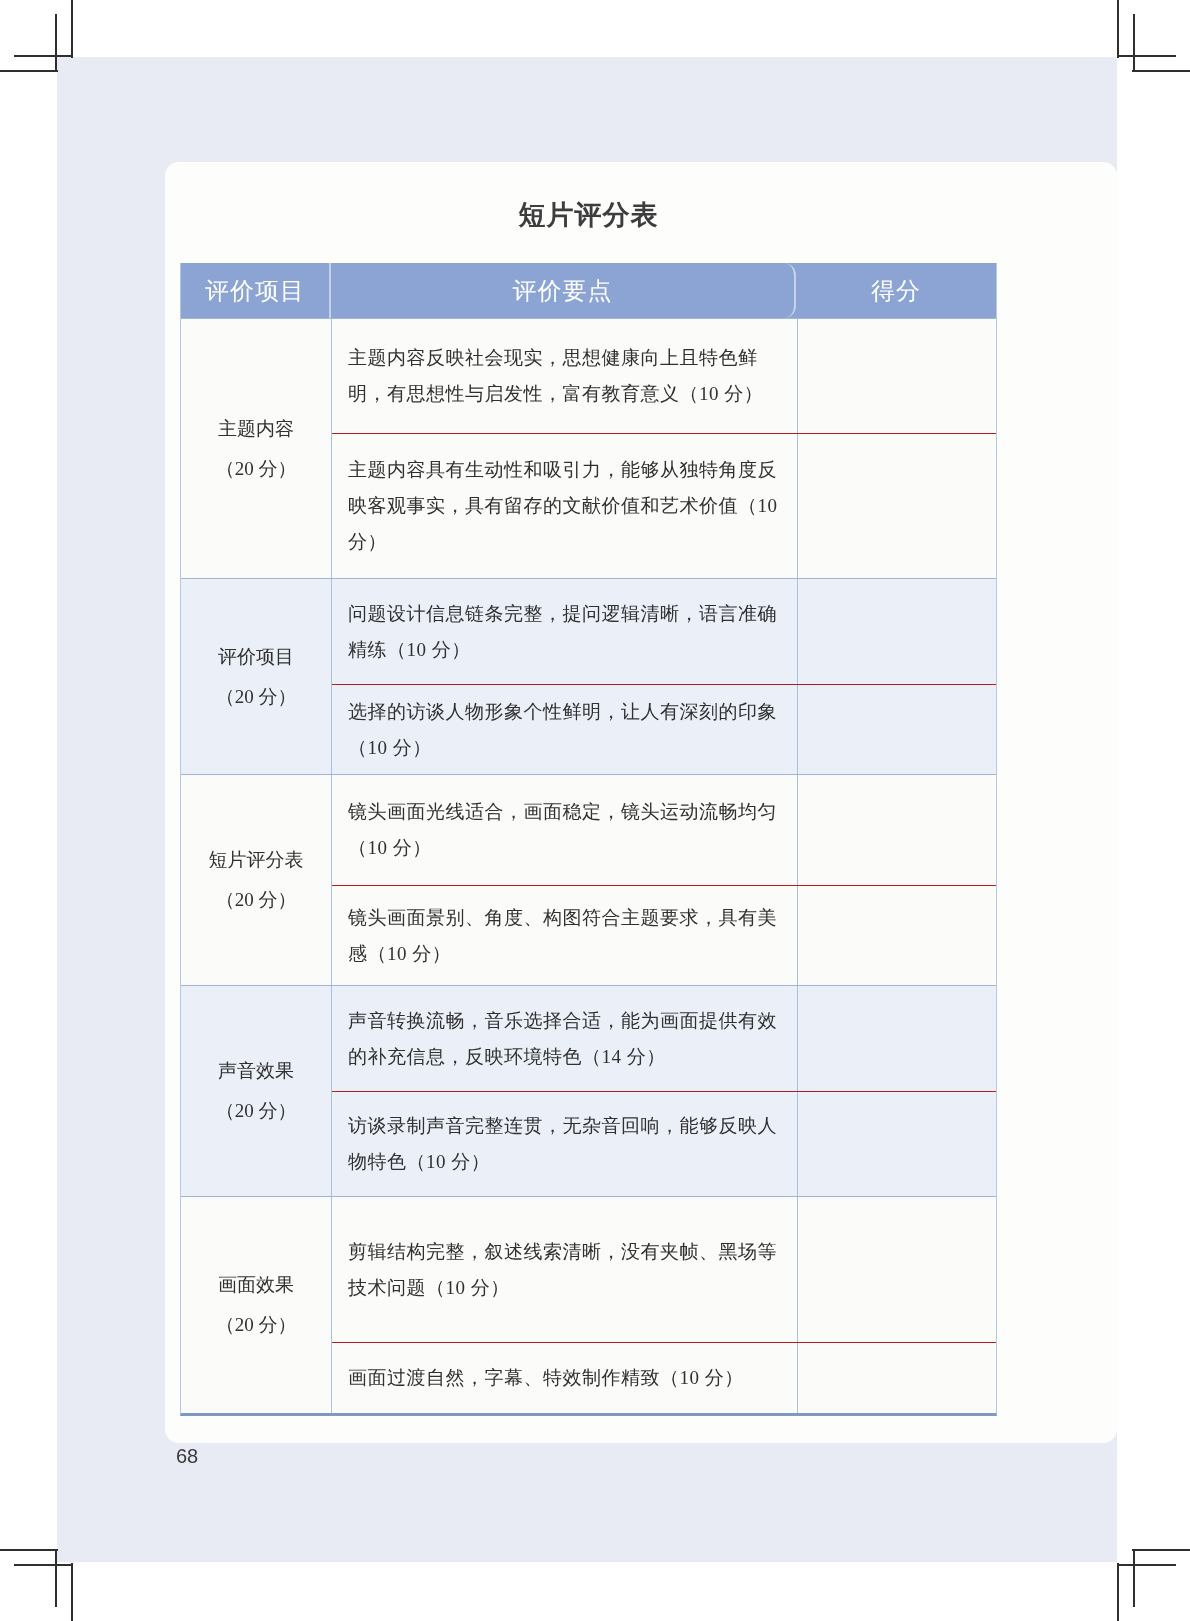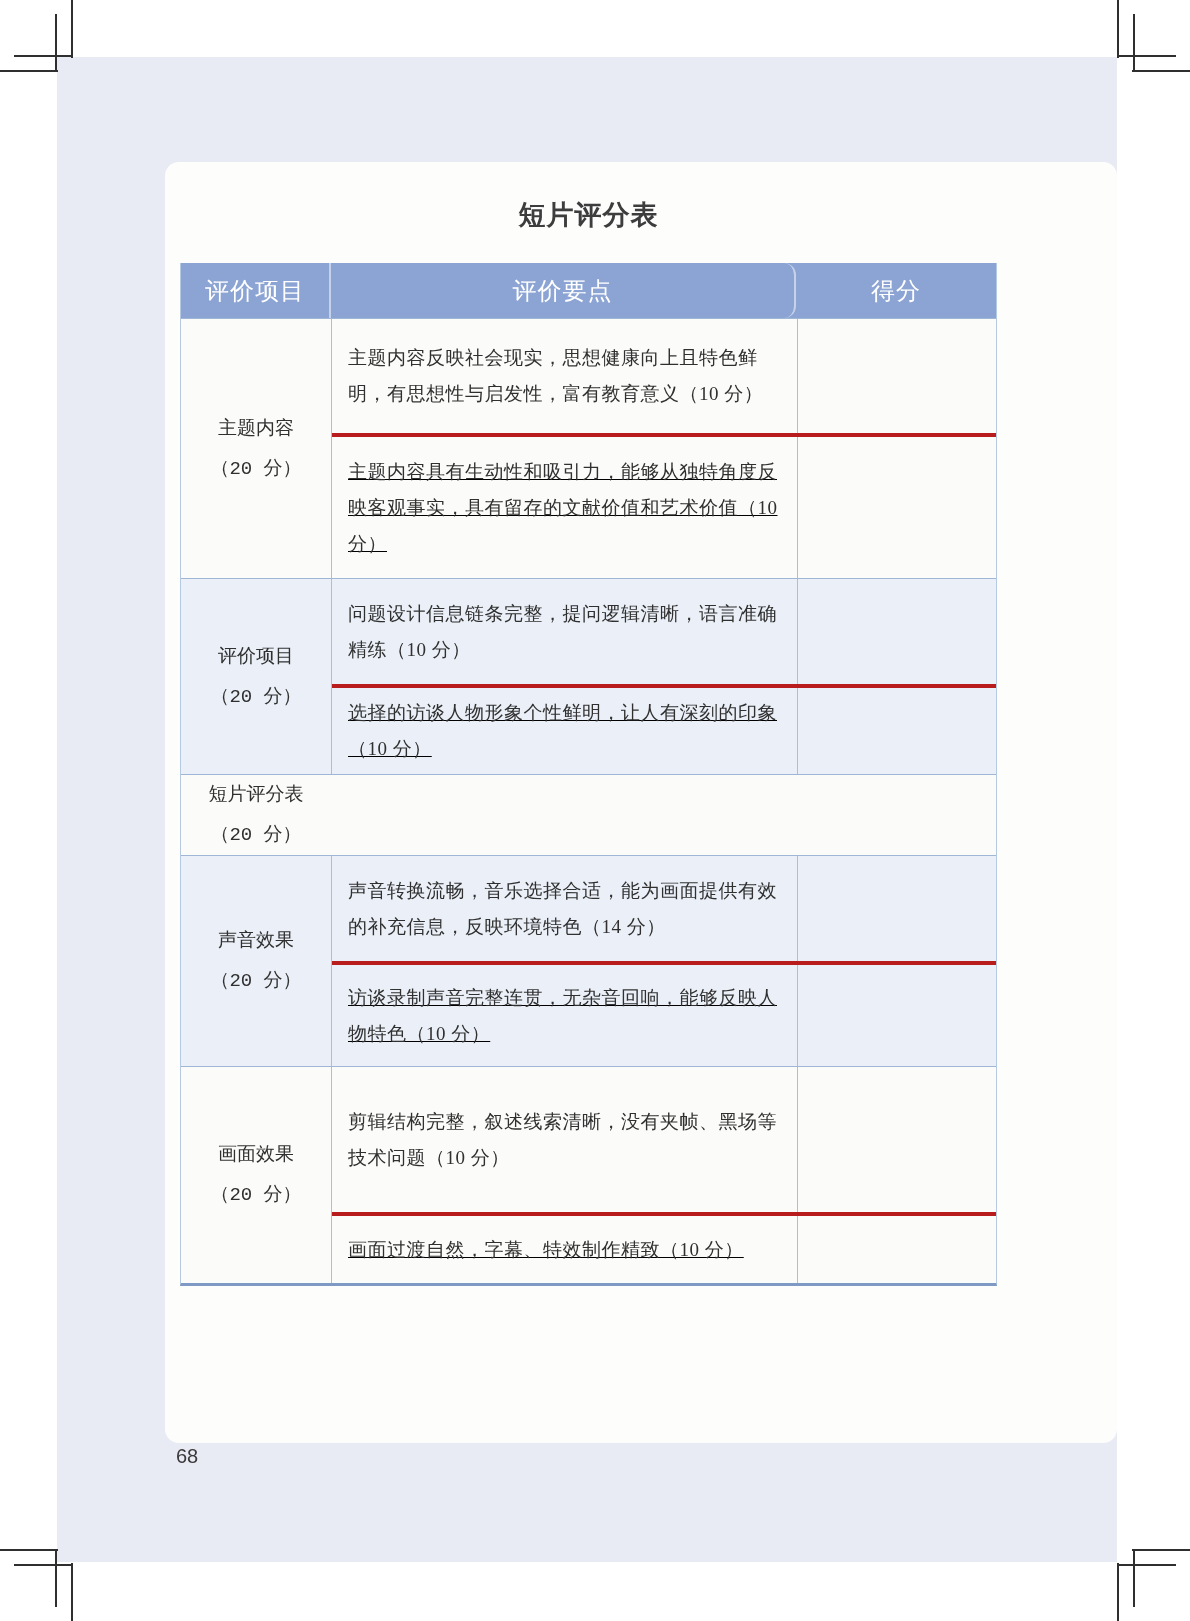--- a/index.html
+++ b/index.html
@@ -46,25 +46,25 @@
   .th{display:flex;align-items:center;justify-content:center;color:#ffffff;
       font-size:24px;letter-spacing:1px;box-sizing:border-box;}
   .th:not(:last-child){border-right:2px solid rgba(255,255,255,0.5);}
   .c1{width:150px;flex:0 0 150px;}
   .c2{width:465px;flex:0 0 465px;border-radius:12px;}
   .c3{flex:1;}
 
   .section{display:flex;border-top:1px solid #9FB6D6;background:#FBFBF9;}
   .section.tint{background:#EBF0F8;}
   .cat{display:flex;flex-direction:column;align-items:center;justify-content:center;
-       font-family:Liberation Mono, monospace;font-size:19px;color:#303030;
+       font-family:Liberation Serif, serif;font-size:19px;color:#303030;
        line-height:40px;box-sizing:border-box;}
   .rows{flex:1;display:flex;flex-direction:column;border-left:1px solid #A9BFDC;}
   .row{display:flex;box-sizing:border-box;}
-  .row + .row{border-top:4px solid #b91c1c;text-decoration:underline;}
+  .row + .row{border-top:1px solid #b91c1c;}
   .desc{display:flex;align-items:center;padding:0 16px;box-sizing:border-box;}
   .desc p{margin:0;font-family:"Liberation Serif","DejaVu Serif",serif;
           font-size:19px;line-height:36px;color:#303030;letter-spacing:0.5px;}
   .score{border-left:1px solid #A9BFDC;box-sizing:border-box;}
 
   
   .s0 .r0{height:114px}.s0 .r1{height:145px}
   .s1 .r0{height:105px}.s1 .r1{height:90px}
   .s2 .r0{height:110px}.s2 .r1{height:100px}
   .s3 .r0{height:105px}.s3 .r1{height:105px}
@@ -151,20 +151,34 @@
             </div>
             <div class="score c3"></div>
           </div>
         </div>
       </div>
       <div class="section s2">
         <div class="cat c1">
           <div>短片评分表</div>
           <div>（20 分）</div>
         </div>
+        <div class="rows">
+          <div class="row r0">
+            <div class="desc c2">
+              <p>镜头画面光线适合，画面稳定，镜头运动流畅均匀（10 分）</p>
+            </div>
+            <div class="score c3"></div>
+          </div>
+          <div class="row r1">
+            <div class="desc c2">
+              <p>镜头画面景别、角度、构图符合主题要求，具有美感（10 分）</p>
+            </div>
+            <div class="score c3"></div>
+          </div>
+        </div>
       </div>
       <div class="section s3 tint">
         <div class="cat c1">
           <div>声音效果</div>
           <div>（20 分）</div>
         </div>
         <div class="rows">
           <div class="row r0">
             <div class="desc c2">
               <p>声音转换流畅，音乐选择合适，能为画面提供有效的补充信息，反映环境特色（14 分）</p>

